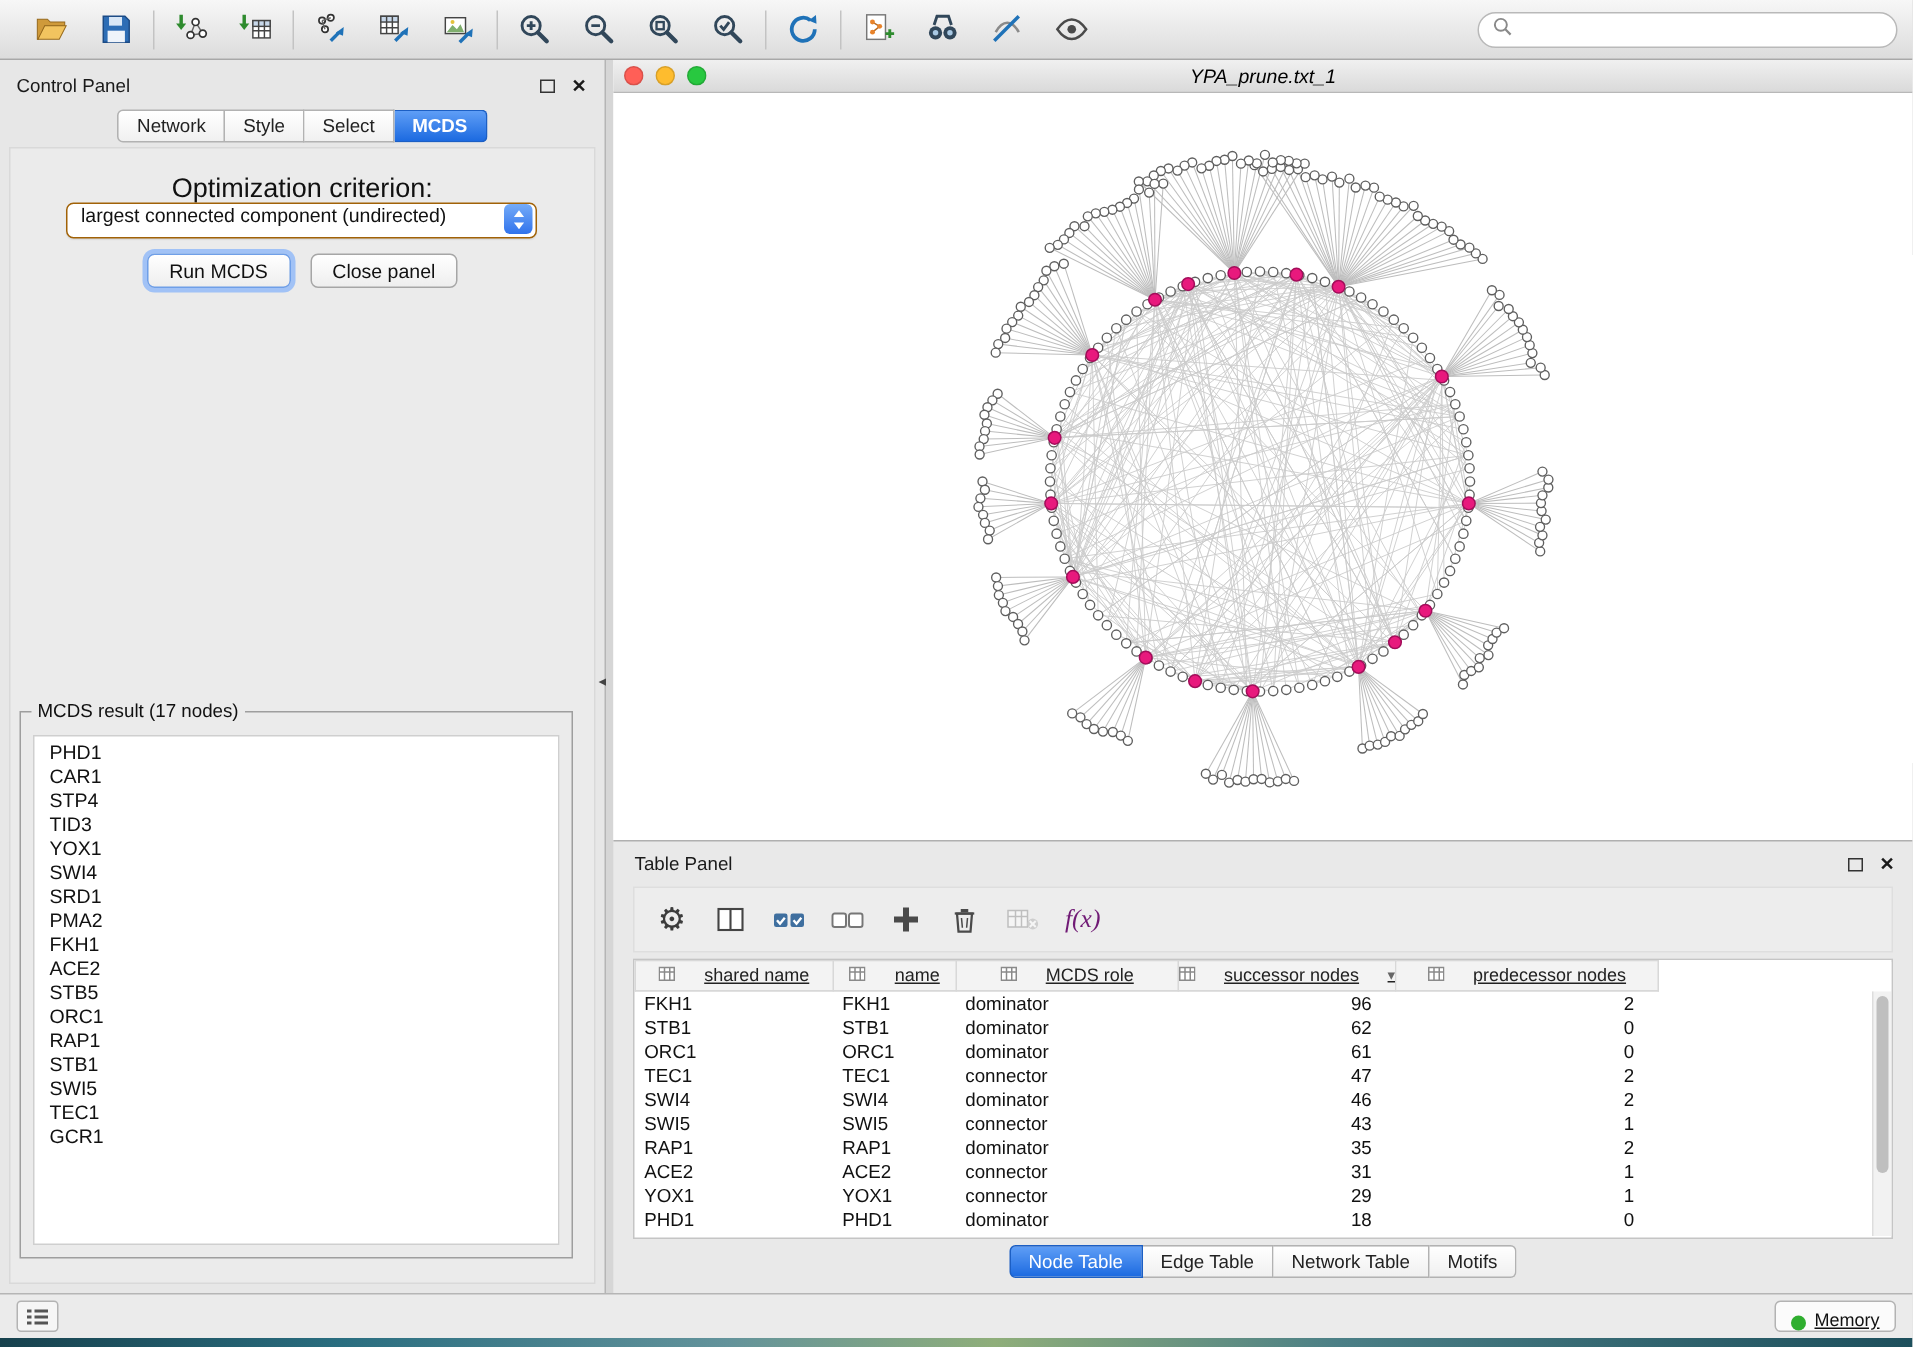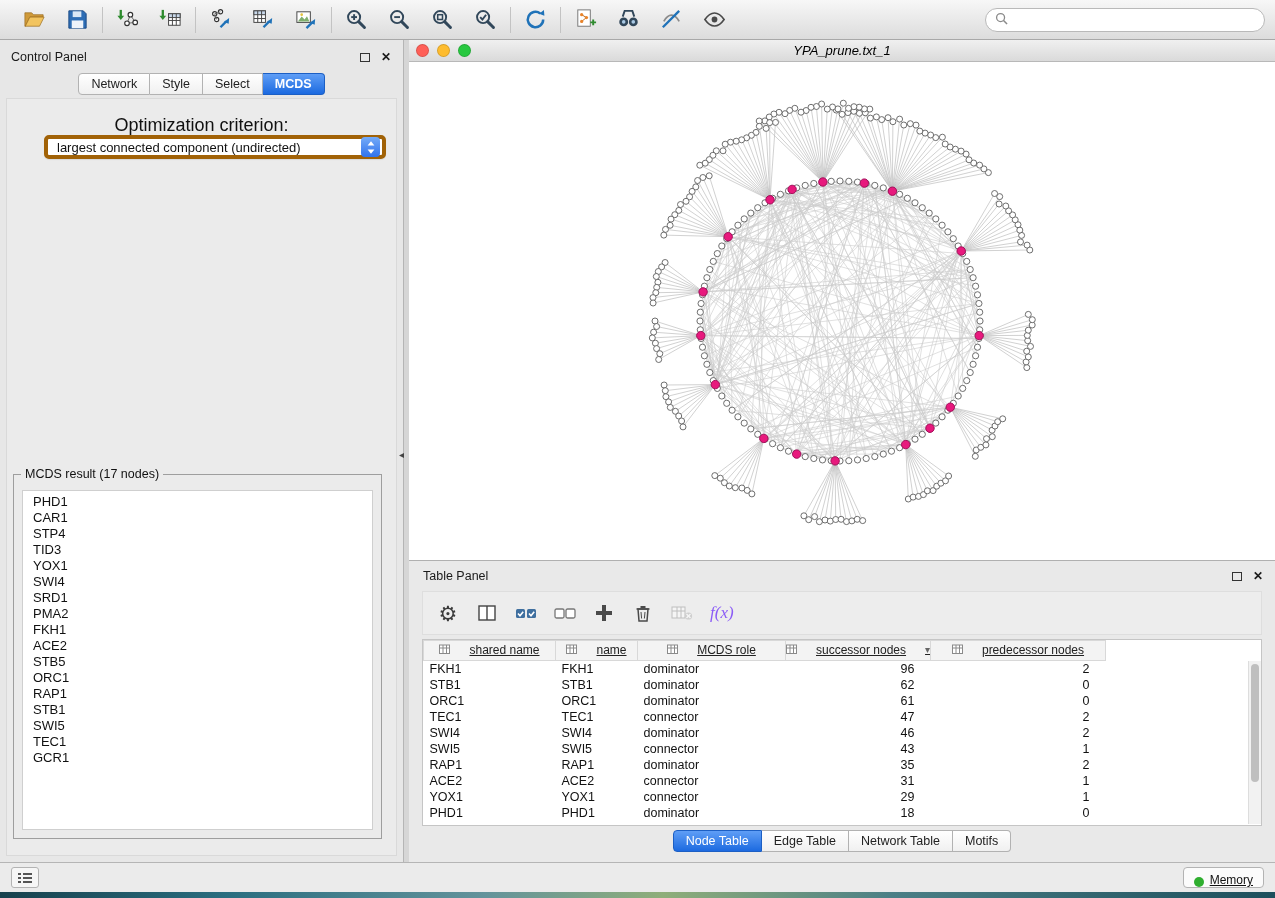--- a/index.html
+++ b/index.html
@@ -24,21 +24,21 @@
   .float-btn{width:10px;height:9px;border:1.5px solid #333;display:inline-block;}
   .close-x{font-size:12px;font-weight:bold;color:#1a1a1a;line-height:1;cursor:pointer;}
   #cp-tabs{position:absolute;top:33px;left:0;right:0;display:flex;justify-content:center;}
   .seg{display:flex;}
   .seg button{font-size:12.5px;padding:3px 12px;background:linear-gradient(#ffffff,#f0f0f0);border:1px solid #b2b2b2;border-left:none;color:#222;cursor:pointer;}
   .seg button:first-child{border-left:1px solid #b2b2b2;border-radius:4px 0 0 4px;}
   .seg button:last-child{border-radius:0 4px 4px 0;}
   .seg button.active{color:#fff;border-color:#1c5fc4;}
   #cp-inner{position:absolute;top:58px;left:6px;right:6px;bottom:6px;background:#ebebeb;border:1px solid #d9d9d9;}
   #opt-label{position:absolute;top:16px;width:100%;text-align:center;font-size:18px;color:#111;}
-  #criterion-select{position:absolute;top:36px;left:37px;width:342px;height:24px;background:#fff;border:4px solid #a16207;border-radius:5px;display:flex;align-items:center;box-shadow:0 1px 1px rgba(0,0,0,0.08);cursor:pointer;}
+  #criterion-select{position:absolute;top:36px;left:37px;width:314px;height:24px;background:#fff;border:1px solid #a16207;border-radius:5px;display:flex;align-items:flex-start;box-shadow:0 1px 1px rgba(0,0,0,0.08);cursor:pointer;}
   #criterion-value{flex:1;font-size:13px;padding-left:9px;color:#111;white-space:nowrap;overflow:hidden;}
   #criterion-stepper{width:19px;height:20px;margin-right:2px;border-radius:4px;background:linear-gradient(#74abf8,#3173ec);display:flex;align-items:center;justify-content:center;}
   #cp-buttons{position:absolute;top:70px;width:100%;display:flex;justify-content:center;gap:13px;}
   .mac-btn{font-size:13px;padding:3px 14px;background:linear-gradient(#ffffff,#eeeeee);border:1px solid #a6a6a6;border-radius:5px;color:#111;cursor:pointer;}
   #run-mcds{box-shadow:0 0 0 3px rgba(100,160,255,0.55);border-color:#6f9fe8;}
   #mcds-group{position:absolute;left:6px;right:14px;top:368px;bottom:16px;border:1px solid #9e9e9e;}
   #mcds-group legend{font-size:12.5px;color:#111;padding:0 4px;margin-left:7px;background:#ebebeb;}
   #mcds-list{position:absolute;left:8px;right:8px;top:9px;bottom:8px;background:#fff;border:1px solid #cfcfcf;overflow:hidden;padding-top:3px;}
   .mcds-item{font-size:13px;line-height:16px;padding-left:10px;color:#111;cursor:default;}
 
@@ -53,21 +53,21 @@
   .traffic.red{background:#ff5f57;} .traffic.yellow{background:#febc2e;} .traffic.green{background:#28c840;}
   #net-title{position:absolute;left:0;right:0;text-align:center;font-size:13px;color:#000;pointer-events:none;}
   #net-canvas{position:absolute;top:22px;left:0;right:0;bottom:0;background:#fff;}
   #net-svg{width:100%;height:100%;display:block;}
 
   
   #table-panel{position:absolute;left:409px;top:560px;right:0;bottom:36px;background:#e9e9e9;border-top:1px solid #b0b0b0;}
   #tp-header{position:absolute;top:6px;left:14px;right:12px;height:18px;}
   #tp-toolbar{position:absolute;top:30px;left:13px;right:13px;height:44px;display:flex;align-items:center;background:#ededed;border:1px solid #dedede;padding-left:10px;}
   .tt-icon{width:30px;height:28px;display:flex;align-items:center;justify-content:center;margin-right:9px;cursor:pointer;}
-  #fx-label{font-family:"Liberation Serif",serif;font-style:italic;font-size:17px;color:#8b5cf6;margin-left:4px;}
+  #fx-label{font-family:"Liberation Serif",serif;font-style:italic;font-size:17px;color:#701a75;margin-left:4px;}
   #tp-tablewrap{position:absolute;left:13px;right:13px;top:78px;bottom:36px;background:#fff;border:1px solid #c5c5c5;overflow:hidden;}
   #node-table{border-collapse:collapse;table-layout:fixed;width:100%;}
   #node-table th{font-weight:normal;font-size:12px;background:#f3f3f3;border:1px solid #d8d8d8;height:20px;white-space:nowrap;overflow:hidden;color:#222;cursor:pointer;}
   #node-table th .thc{display:inline-flex;align-items:center;gap:19px;text-decoration:underline;}
   #node-table th.filler{background:#fff;border:none;border-left:1px solid #d8d8d8;}
   #node-table td{height:16px;font-size:12.5px;padding:0 6px;white-space:nowrap;overflow:hidden;color:#111;}
   #node-table td.num{text-align:right;padding-right:16px;}
   .sort{color:#666;font-size:10px;}
   #tp-scrollbar{position:absolute;top:21px;right:0;bottom:1px;width:13px;background:#f2f2f2;border-left:1px solid #ddd;}
   #tp-thumb{position:absolute;top:3px;left:2px;width:8px;height:118px;background:#bfbfbf;border-radius:5px;}
@@ -267,20 +267,24 @@
     <div id="cp-inner">
       <div id="opt-label">Optimization criterion:</div>
       <div id="criterion-select">
         <span id="criterion-value">largest connected component (undirected)</span>
         <span id="criterion-stepper">
             <svg width="10" height="15" viewBox="0 0 10 15">
               <path d="M5 1.2L8.4 5.6H1.6z" fill="#fff"></path>
               <path d="M5 13.8L1.6 9.4h6.8z" fill="#fff"></path>
             </svg>
           </span>
+      </div>
+      <div id="cp-buttons">
+        <button id="run-mcds" class="mac-btn">Run MCDS</button>
+        <button class="mac-btn">Close panel</button>
       </div>
       <fieldset id="mcds-group">
         <legend>MCDS result (17 nodes)</legend>
         <div id="mcds-list">
             <div class="mcds-item">PHD1</div>
             <div class="mcds-item">CAR1</div>
             <div class="mcds-item">STP4</div>
             <div class="mcds-item">TID3</div>
             <div class="mcds-item">YOX1</div>
             <div class="mcds-item">SWI4</div>

